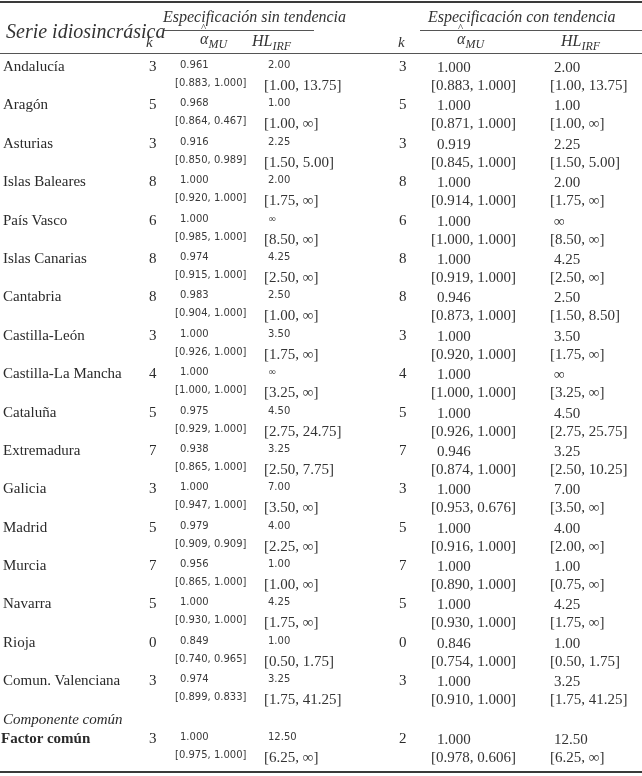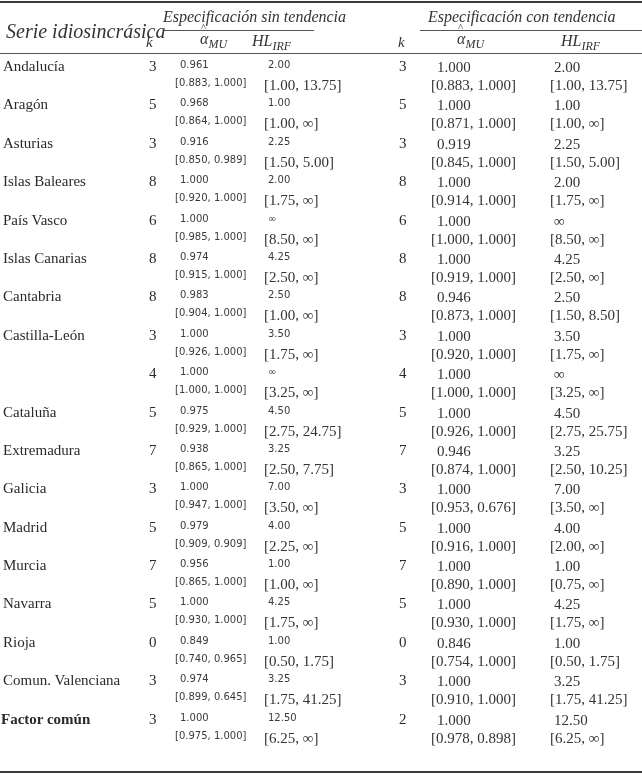--- a/index.html
+++ b/index.html
@@ -81,21 +81,21 @@
       <div class="cell k2">3</div>
       <div class="cell a2 serifnum">1.000</div>
       <div class="cell a2ci serifnum">[0.883, 1.000]</div>
       <div class="cell h2 serifnum">2.00</div>
       <div class="cell h2ci serifnum">[1.00, 13.75]</div>
     </div>
     <div class="row">
       <div class="cell name">Aragón</div>
       <div class="cell k1">5</div>
       <div class="cell a1 v">0.968</div>
-      <div class="cell a1ci v">[0.864, 1.000]</div>
+      <div class="cell a1ci v">[0.864, 0.467]</div>
       <div class="cell h1 v">1.00</div>
       <div class="cell h1ci serifnum">[1.00, ∞]</div>
       <div class="cell k2">5</div>
       <div class="cell a2 serifnum">1.000</div>
       <div class="cell a2ci serifnum">[0.871, 1.000]</div>
       <div class="cell h2 serifnum">1.00</div>
       <div class="cell h2ci serifnum">[1.00, ∞]</div>
     </div>
     <div class="row">
       <div class="cell name">Asturias</div>
@@ -169,20 +169,21 @@
       <div class="cell a1ci v">[0.926, 1.000]</div>
       <div class="cell h1 v">3.50</div>
       <div class="cell h1ci serifnum">[1.75, ∞]</div>
       <div class="cell k2">3</div>
       <div class="cell a2 serifnum">1.000</div>
       <div class="cell a2ci serifnum">[0.920, 1.000]</div>
       <div class="cell h2 serifnum">3.50</div>
       <div class="cell h2ci serifnum">[1.75, ∞]</div>
     </div>
     <div class="row">
+      <div class="cell name">Castilla-La Mancha</div>
       <div class="cell k1">4</div>
       <div class="cell a1 v">1.000</div>
       <div class="cell a1ci v">[1.000, 1.000]</div>
       <div class="cell h1 v">∞</div>
       <div class="cell h1ci serifnum">[3.25, ∞]</div>
       <div class="cell k2">4</div>
       <div class="cell a2 serifnum">1.000</div>
       <div class="cell a2ci serifnum">[1.000, 1.000]</div>
       <div class="cell h2 serifnum">∞</div>
       <div class="cell h2ci serifnum">[3.25, ∞]</div>
@@ -275,37 +276,40 @@
       <div class="cell k2">0</div>
       <div class="cell a2 serifnum">0.846</div>
       <div class="cell a2ci serifnum">[0.754, 1.000]</div>
       <div class="cell h2 serifnum">1.00</div>
       <div class="cell h2ci serifnum">[0.50, 1.75]</div>
     </div>
     <div class="row">
       <div class="cell name">Comun. Valenciana</div>
       <div class="cell k1">3</div>
       <div class="cell a1 v">0.974</div>
-      <div class="cell a1ci v">[0.899, 0.645]</div>
+      <div class="cell a1ci v">[0.899, 0.833]</div>
       <div class="cell h1 v">3.25</div>
       <div class="cell h1ci serifnum">[1.75, 41.25]</div>
       <div class="cell k2">3</div>
       <div class="cell a2 serifnum">1.000</div>
       <div class="cell a2ci serifnum">[0.910, 1.000]</div>
       <div class="cell h2 serifnum">3.25</div>
       <div class="cell h2ci serifnum">[1.75, 41.25]</div>
+    </div>
+    <div class="row" style="height: 19px;">
+      <div class="cell name section">Componente común</div>
     </div>
     <div class="row">
       <div class="cell name indent">Factor común</div>
       <div class="cell k1">3</div>
       <div class="cell a1 v">1.000</div>
       <div class="cell a1ci v">[0.975, 1.000]</div>
       <div class="cell h1 v">12.50</div>
       <div class="cell h1ci serifnum">[6.25, ∞]</div>
       <div class="cell k2">2</div>
       <div class="cell a2 serifnum">1.000</div>
-      <div class="cell a2ci serifnum">[0.978, 0.898]</div>
+      <div class="cell a2ci serifnum">[0.978, 0.606]</div>
       <div class="cell h2 serifnum">12.50</div>
       <div class="cell h2ci serifnum">[6.25, ∞]</div>
     </div>
   </div>
 
 <div class="rule bottom"></div>
 
 </body></html>

